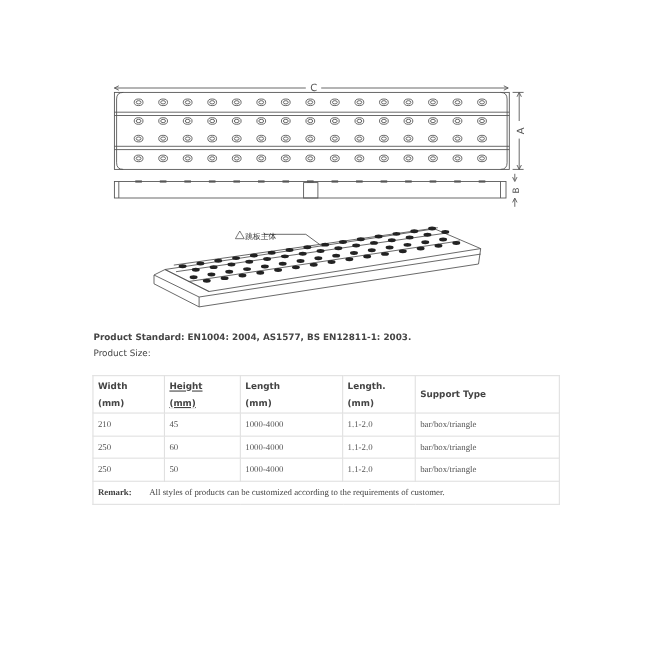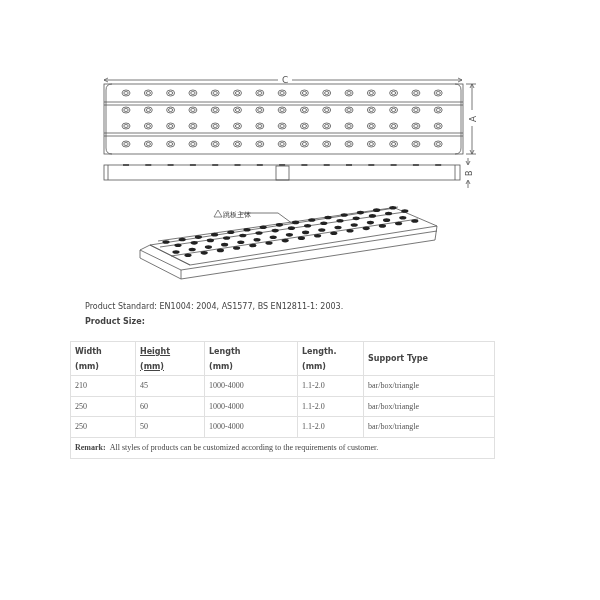--- a/index.html
+++ b/index.html
@@ -1,27 +1,27 @@
 <!DOCTYPE html>
 <html><head>
 <meta charset="utf-8">
 <style>
   html, body { margin: 0; padding: 0; background: #ffffff; }
   body { width: 600px; height: 600px; position: relative; overflow: hidden;
          font-family: "DejaVu Sans", "Liberation Sans", sans-serif; color: #333; }
   .drawing { position: absolute; left: 0; top: 0; width: 600px; height: 300px; }
-  .std { position: absolute; left: 85px; top: 302px; font-size: 8px; font-weight: normal; color: #444; }
-  .size { position: absolute; left: 85px; top: 317px; font-size: 8px; font-weight: bold; color: #444; }
-  table.spec { position: absolute; left: 70px; top: 341px; width: 425px; border-collapse: collapse;
+  .std { position: absolute; left: 85px; top: 302px; font-size: 8px; font-weight: bold; color: #444; }
+  .size { position: absolute; left: 85px; top: 317px; font-size: 8px; font-weight: normal; color: #444; }
+  table.spec { position: absolute; left: 84px; top: 341px; width: 425px; border-collapse: collapse;
                font-size: 8px; color: #555; border: 1px solid #dcdcdc; }
   table.spec th, table.spec td { border: 1px solid #e0e0e0; text-align: left; padding: 0 4px; vertical-align: middle; }
   table.spec th { font-weight: bold; color: #444; height: 33px; line-height: 15px; }
   table.spec td { height: 19.5px; font-family: Liberation Serif, serif; }
   table.spec td.remark { height: 20px; color: #444; }
-  .rm-label { font-weight: bold; margin-right: 4px; }
+  .rm-label { font-weight: bold; margin-right: 16px; }
   .c0 { width: 56px; } .c1 { width: 60px; text-decoration: underline; } .c2 { width: 84px; } .c3 { width: 57px; }
 </style>
 </head>
 <body>
 
 <svg class="drawing" viewBox="0 0 600 300" xmlns="http://www.w3.org/2000/svg">
   <g stroke="#555" fill="none" stroke-width="0.8">
 
     <g>
       <line x1="104" y1="80" x2="278" y2="80"></line>

